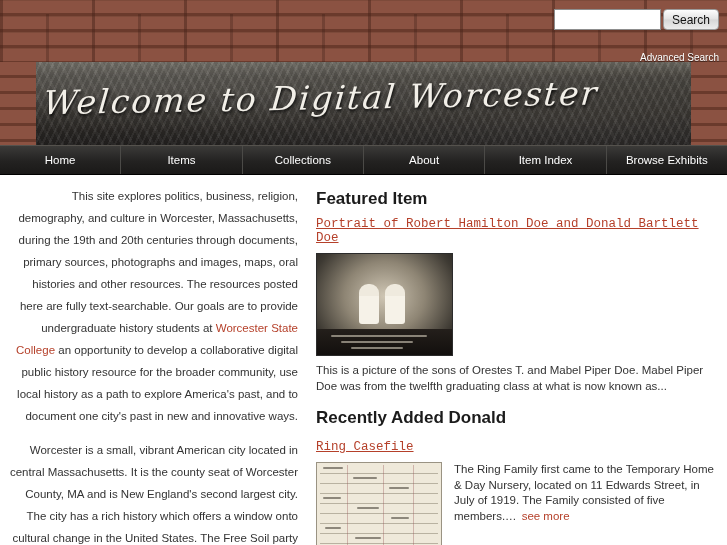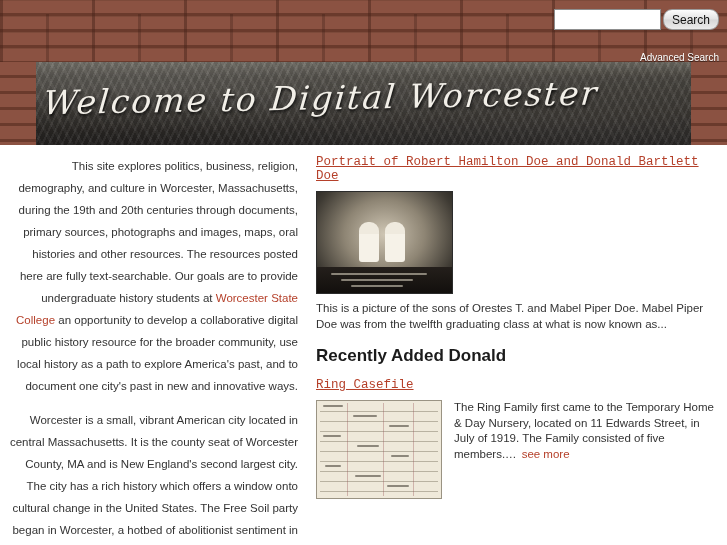--- a/index.html
+++ b/index.html
@@ -77,21 +77,21 @@
   }
   .search-button {
     height: 21px;
     margin-left: 2px;
     padding: 0 8px;
     font-size: 12px;
     font-family: "Liberation Sans", sans-serif;
     color: #111;
     background: linear-gradient(to bottom, #fdfdfd, #e3e3e3 48%, #d6d6d6 52%, #ececec);
     border: 1px solid #9a9a9a;
-    border-radius: 9px;
+    border-radius: 4px;
     cursor: pointer;
   }
   .adv-search {
     display: block;
     margin-top: 22px;
     font-size: 10px;
     color: #ffffff;
     text-decoration: none;
     text-shadow: 0 1px 1px rgba(0,0,0,0.55);
   }
@@ -312,32 +312,41 @@
       <a class="adv-search" href="#">Advanced Search</a>
     </div>
   </div>
 
   <div class="banner">
     <div class="banner-side left"></div>
     <div class="banner-side right"></div>
     <div class="banner-title">Welcome to Digital Worcester</div>
   </div>
 
+  <nav class="nav">
+    <a class="nav-item" href="#">Home</a>
+    <a class="nav-item" href="#">Items</a>
+    <a class="nav-item" href="#">Collections</a>
+    <a class="nav-item" href="#">About</a>
+    <a class="nav-item" href="#">Item Index</a>
+    <a class="nav-item" href="#">Browse Exhibits</a>
+  </nav>
 
   <div class="content">
 
     <div class="col-left">
       <p class="body-text">
         <span>This site explores politics, business, religion, demography, and culture in Worcester, Massachusetts, during the 19th and 20th centuries through documents, primary sources, photographs and images, maps, oral histories and other resources. The resources posted here are fully text-searchable. Our goals are to provide undergraduate history students at </span><a class="inline-link" href="#">Worcester State College</a><span> an opportunity to develop a collaborative digital public history resource for the broader community, use local history as a path to explore America's past, and to document one city's past in new and innovative ways.</span>
       </p>
       <p class="body-text">Worcester is a small, vibrant American city located in central Massachusetts. It is the county seat of Worcester County, MA and is New England's second largest city. The city has a rich history which offers a window onto cultural change in the United States. The Free Soil party began in Worcester, a hotbed of abolitionist sentiment in the antebellum period. The city hosted the first women's suffrage convention in 1850. Although the city lacked natural waterpower, it nonetheless became an important rail transportation hub and industrial center, manufacturing products as diverse as wire, furniture, steam engines, and abrasives. Factory laborers came first from Ireland, and later from French-speaking Canada, Sweden, Scandinavia, Italy, Lithuania, Poland, Armenia, and Greece.</p>
     </div>
 
     <div class="col-right">
 
+      <h2 class="section-title">Featured Item</h2>
       <a class="item-link" href="#">Portrait of Robert Hamilton Doe and Donald Bartlett Doe</a>
 
       <a class="featured-thumb" href="#">
         <span class="figs">
           <span class="fig a"></span>
           <span class="fig b"></span>
         </span>
         <span class="caption-strip">
           <span class="caption-line" style="left:14px; top:6px; width:96px;"></span>
           <span class="caption-line" style="left:24px; top:12px; width:72px;"></span>

